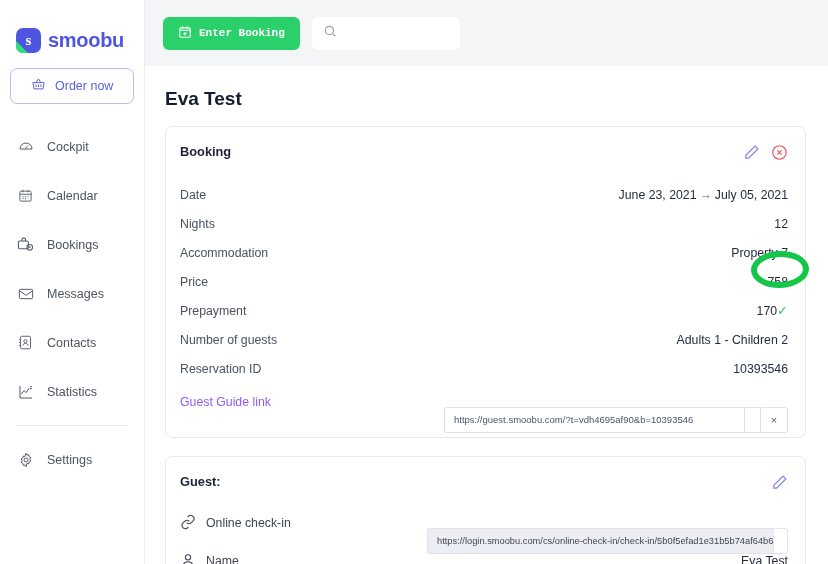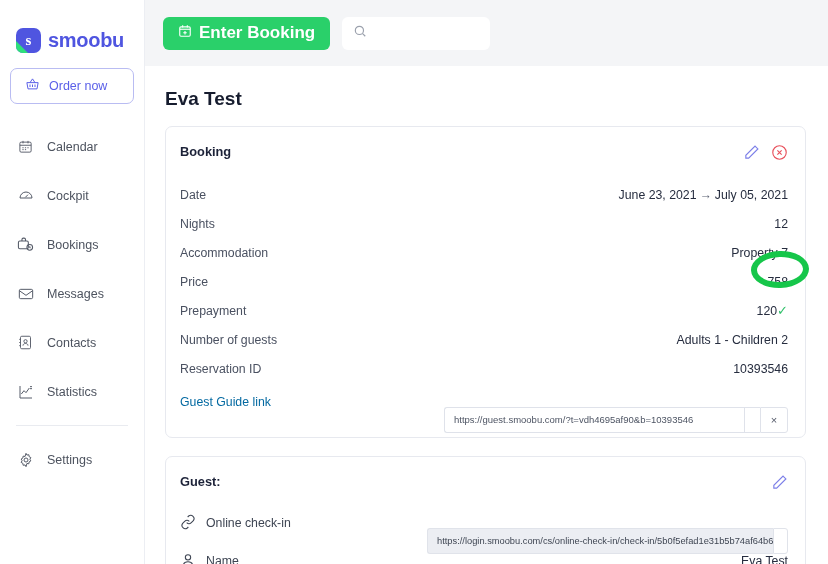--- a/index.html
+++ b/index.html
@@ -48,21 +48,21 @@
     color: #4f55e0; font-size: 20px; font-weight: bold;
     letter-spacing: -0.3px;
   }
 
   .order-btn {
     margin: 6px 10px 0 10px;
     height: 36px;
     border: 1px solid #b9bcf2;
     border-radius: 7px;
     display: flex; align-items: center; gap: 9px;
-    padding-left: 14px;
+    padding-left: 20px;
     color: #5b60e8;
     font-size: 12.5px;
     background: #fff;
     cursor: pointer;
   }
 
   .nav { margin-top: 18px; }
   .nav-item {
     display: flex; align-items: center; gap: 13px;
     height: 49px;
@@ -82,23 +82,23 @@
   #main { flex: 1; height: 564px; background: #ffffff; position: relative; overflow: hidden; }
   .topbar {
     height: 66px; background: #f4f5f7;
     display: flex; align-items: center;
     padding-left: 18px; gap: 12px;
   }
   .enter-booking {
     background: #2ad06a; color: #fff;
     border: none; border-radius: 6px;
     height: 33px; padding: 0 15px;
-    font-size: 17px; font-weight: bold;
+    font-size: 11px; font-weight: bold;
     display: flex; align-items: center; gap: 7px;
-    font-family: Liberation Sans, sans-serif;
+    font-family: Liberation Mono, monospace;
     cursor: pointer;
   }
   .search-box {
     background: #fff; border-radius: 6px;
     width: 148px; height: 33px;
     display: flex; align-items: center;
     padding-left: 11px; gap: 8px;
   }
   .search-box input {
     border: none; outline: none; font-size: 12px;
@@ -221,39 +221,39 @@
           <path d="M8 12v4M12 12v4M16 12v4"></path>
         </svg>
       </span>
       <span>Order now</span>
     </div>
 
     <div class="nav">
 
       <div class="nav-item">
         <span class="ico">
+          <svg width="16" height="16" viewBox="0 0 24 24" fill="none" stroke="#555b68" stroke-width="1.5">
+            <path d="M3 15a9 9 0 0 1 18 0"></path>
+              <path d="M3 15h18"></path>
+              <path d="M15 10l-4 4"></path>
+          </svg>
+        </span>
+        <span>Cockpit</span>
+      </div>
+
+      <div class="nav-item">
+        <span class="ico">
           <svg width="15" height="15" viewBox="0 0 24 24" fill="none" stroke="#555b68" stroke-width="1.5">
             <rect x="3" y="5" width="18" height="16" rx="2"></rect>
               <path d="M3 10h18"></path>
             <path d="M8 3v4M16 3v4"></path>
               <path d="M7 14h2M11 14h2M15 14h2M7 17h2M11 17h2"></path>
           </svg>
         </span>
         <span>Calendar</span>
-      </div>
-
-      <div class="nav-item">
-        <span class="ico">
-          <svg width="16" height="16" viewBox="0 0 24 24" fill="none" stroke="#555b68" stroke-width="1.5">
-            <path d="M3 15a9 9 0 0 1 18 0"></path>
-              <path d="M3 15h18"></path>
-              <path d="M15 10l-4 4"></path>
-          </svg>
-        </span>
-        <span>Cockpit</span>
       </div>
 
       <div class="nav-item">
         <span class="ico">
           <svg width="17" height="17" viewBox="0 0 24 24" fill="none" stroke="#555b68" stroke-width="1.5">
             <rect x="2" y="7" width="14" height="11" rx="2"></rect>
               <path d="M7 7V5a2 2 0 0 1 2-2h1a2 2 0 0 1 2 2v2"></path>
             <circle cx="18" cy="16" r="4"></circle>
               <path d="M18 14.5V16l1 1"></path>
           </svg>
@@ -374,37 +374,37 @@
       </div>
 
       <div class="row">
         <span class="lbl">Price</span>
         <span class="val price-row-val">758</span>
       </div>
 
       <div class="row">
         <span class="lbl">Prepayment</span>
         <span class="val">
-          <span>120</span>
+          <span>170</span>
           <span class="check">✓</span>
         </span>
       </div>
 
       <div class="row">
         <span class="lbl">Number of guests</span>
         <span class="val">Adults 1 - Children 2</span>
       </div>
 
       <div class="row">
         <span class="lbl">Reservation ID</span>
         <span class="val">10393546</span>
       </div>
 
       <div class="linkrow">
-        <span class="lbl" style="color:#0369a1;">Guest Guide link</span>
+        <span class="lbl" style="color:#8b5cf6;">Guest Guide link</span>
         <span class="link-field-wrap">
           <span class="link-field">https://guest.smoobu.com/?t=vdh4695af90&amp;b=10393546</span>
           <span class="link-gap"></span>
           <span class="link-x">×</span>
         </span>
       </div>
     </div>
 
     <div class="card">
       <div class="card-head" style="margin-bottom:9px;">

